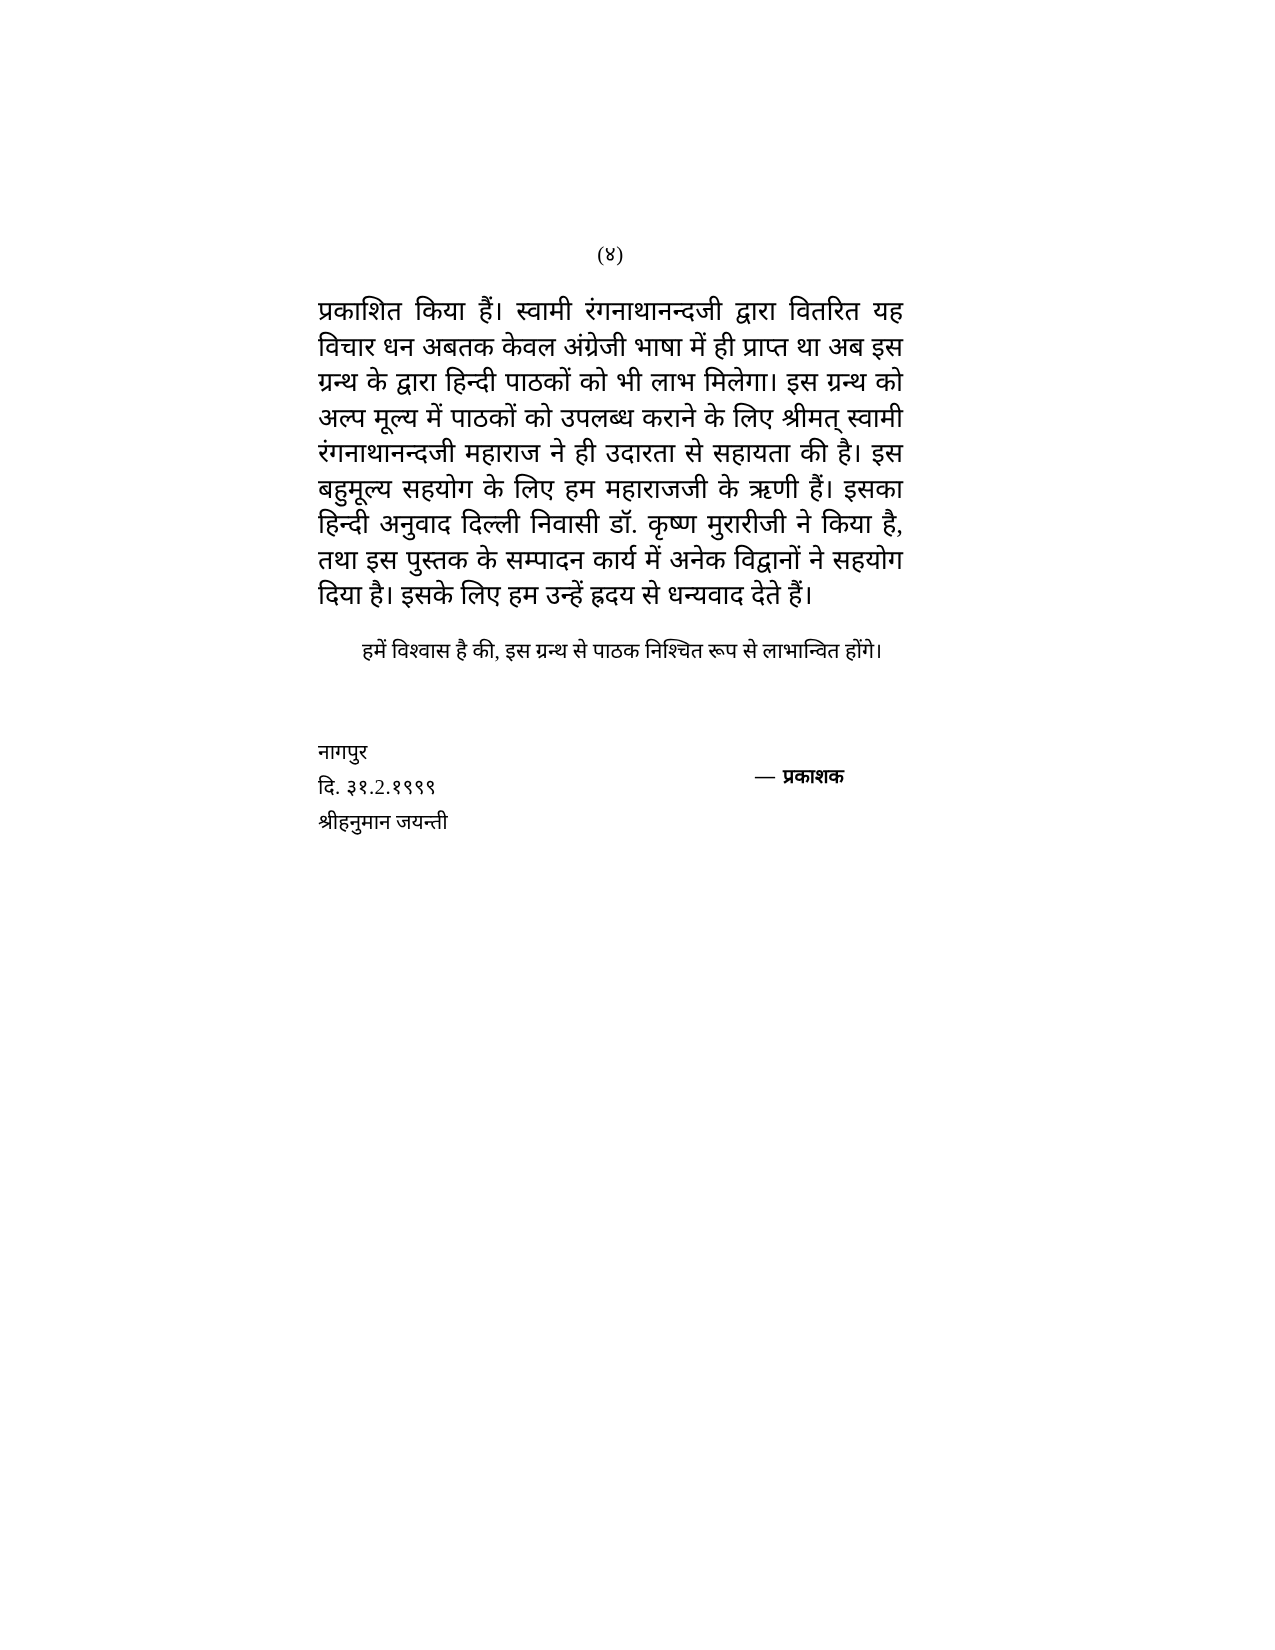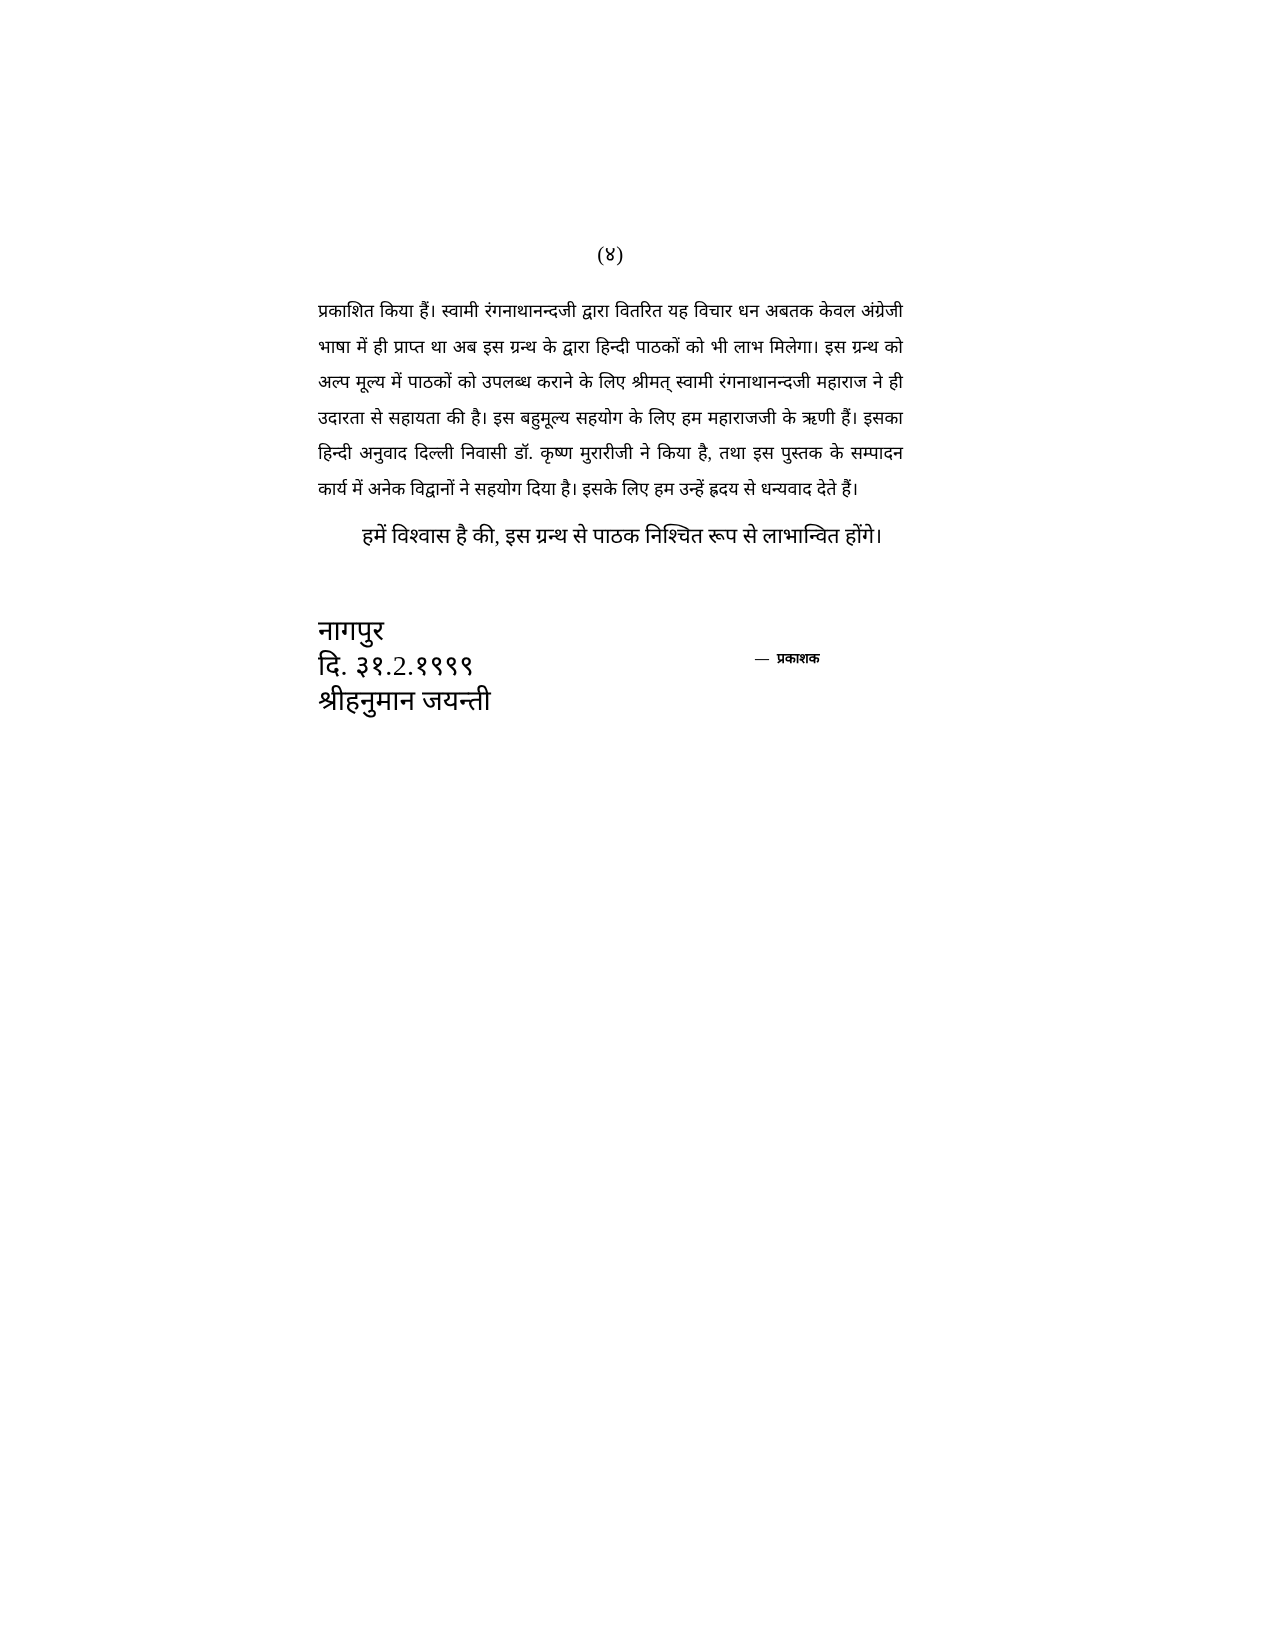--- a/index.html
+++ b/index.html
@@ -36,67 +36,67 @@
   .page-number {
     text-align: center;
     font-size: 21px;
     line-height: 28px;
     letter-spacing: 0.5px;
     margin: 0 0 26px 0;
     font-family: "Liberation Serif", "DejaVu Serif", serif;
   }
 
   .body-paragraph {
-    font-size: 18px;
+    font-size: 27px;
     line-height: 35.5px;
     text-align: justify;
     text-justify: inter-word;
     margin: 0;
     word-spacing: 0.5px;
   }
 
   .body-paragraph.last-line-left {
     text-align-last: left;
   }
 
   .indent-paragraph {
     font-size: 21.5px;
     line-height: 35.5px;
     text-align: left;
-    margin: 12px 0 0 0;
+    margin: 20px 0 0 0;
     text-indent: 44px;
   }
 
   .signature-block {
     position: relative;
     margin-top: 58px;
     height: 110px;
   }
 
   .place-date {
     position: absolute;
     left: 0;
-    top: 0;
-    font-size: 28px;
+    top: 8px;
+    font-size: 21px;
     line-height: 35px;
   }
 
   .place-date div {
     white-space: nowrap;
   }
 
   .date-line {
     letter-spacing: 0.4px;
   }
 
   .publisher-label {
     position: absolute;
     left: 437px;
     top: 35px;
-    font-size: 14px;
+    font-size: 20px;
     font-weight: bold;
     white-space: nowrap;
   }
 
   .dash {
     display: inline-block;
     margin-right: 8px;
   }
 </style>
 </head>

